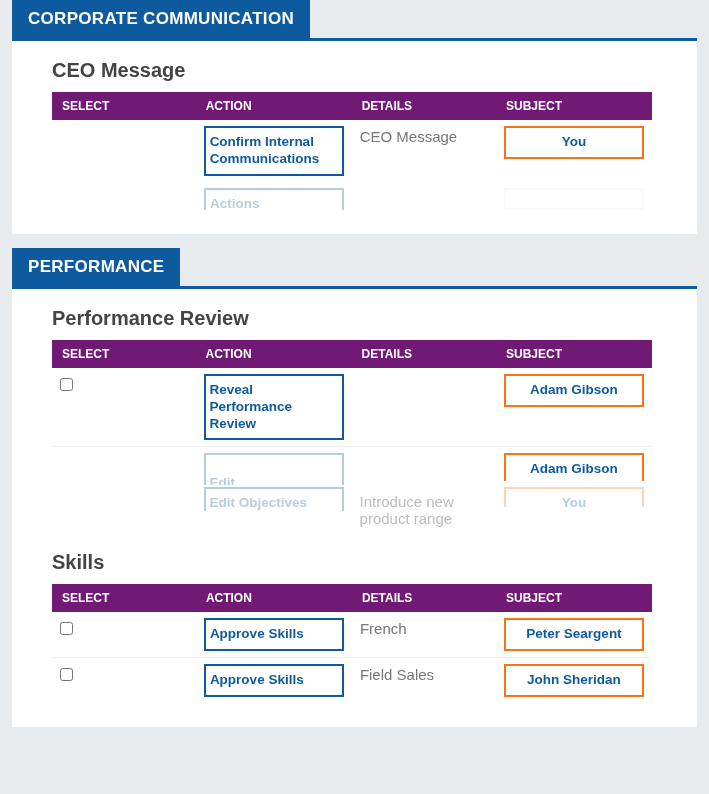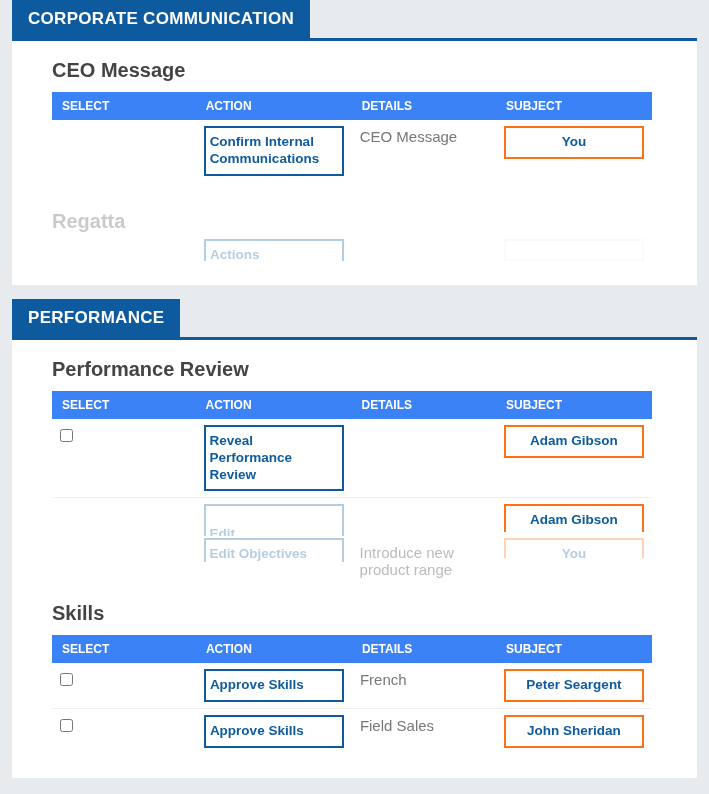--- a/index.html
+++ b/index.html
@@ -57,21 +57,21 @@
       font-weight: 700;
       color: #444;
       opacity: 0.28;
       margin-top: 28px;
     }
     .tbl {
       width: 600px;
       border-collapse: collapse;
     }
     .tbl thead th {
-      background: #3b82f6;
+      background: #701a75;
       color: #fff;
       font-size: 12px;
       font-weight: 700;
       text-align: left;
       padding: 7px 10px;
     }
     .tbl thead th:nth-child(1) { width: 150px; }
     .tbl thead th:nth-child(2) { width: 150px; }
     .tbl thead th:nth-child(3) { width: 150px; }
     .tbl thead th:nth-child(4) { width: 150px; }
@@ -169,21 +169,20 @@
               <td>
                 <div class="details-text">CEO Message</div>
               </td>
               <td>
                 <button class="subject-btn">You</button>
               </td>
             </tr>
           </tbody>
         </table>
 
-        <div class="ghost-heading">Regatta</div>
         <table class="tbl">
           <tbody>
             <tr class="no-border cutoff-row faded">
               <td style="width:150px;"></td>
               <td style="width:150px;">
                 <div class="cutoff">
                   <button class="action-btn">Actions</button>
                 </div>
               </td>
               <td style="width:150px;"></td>

